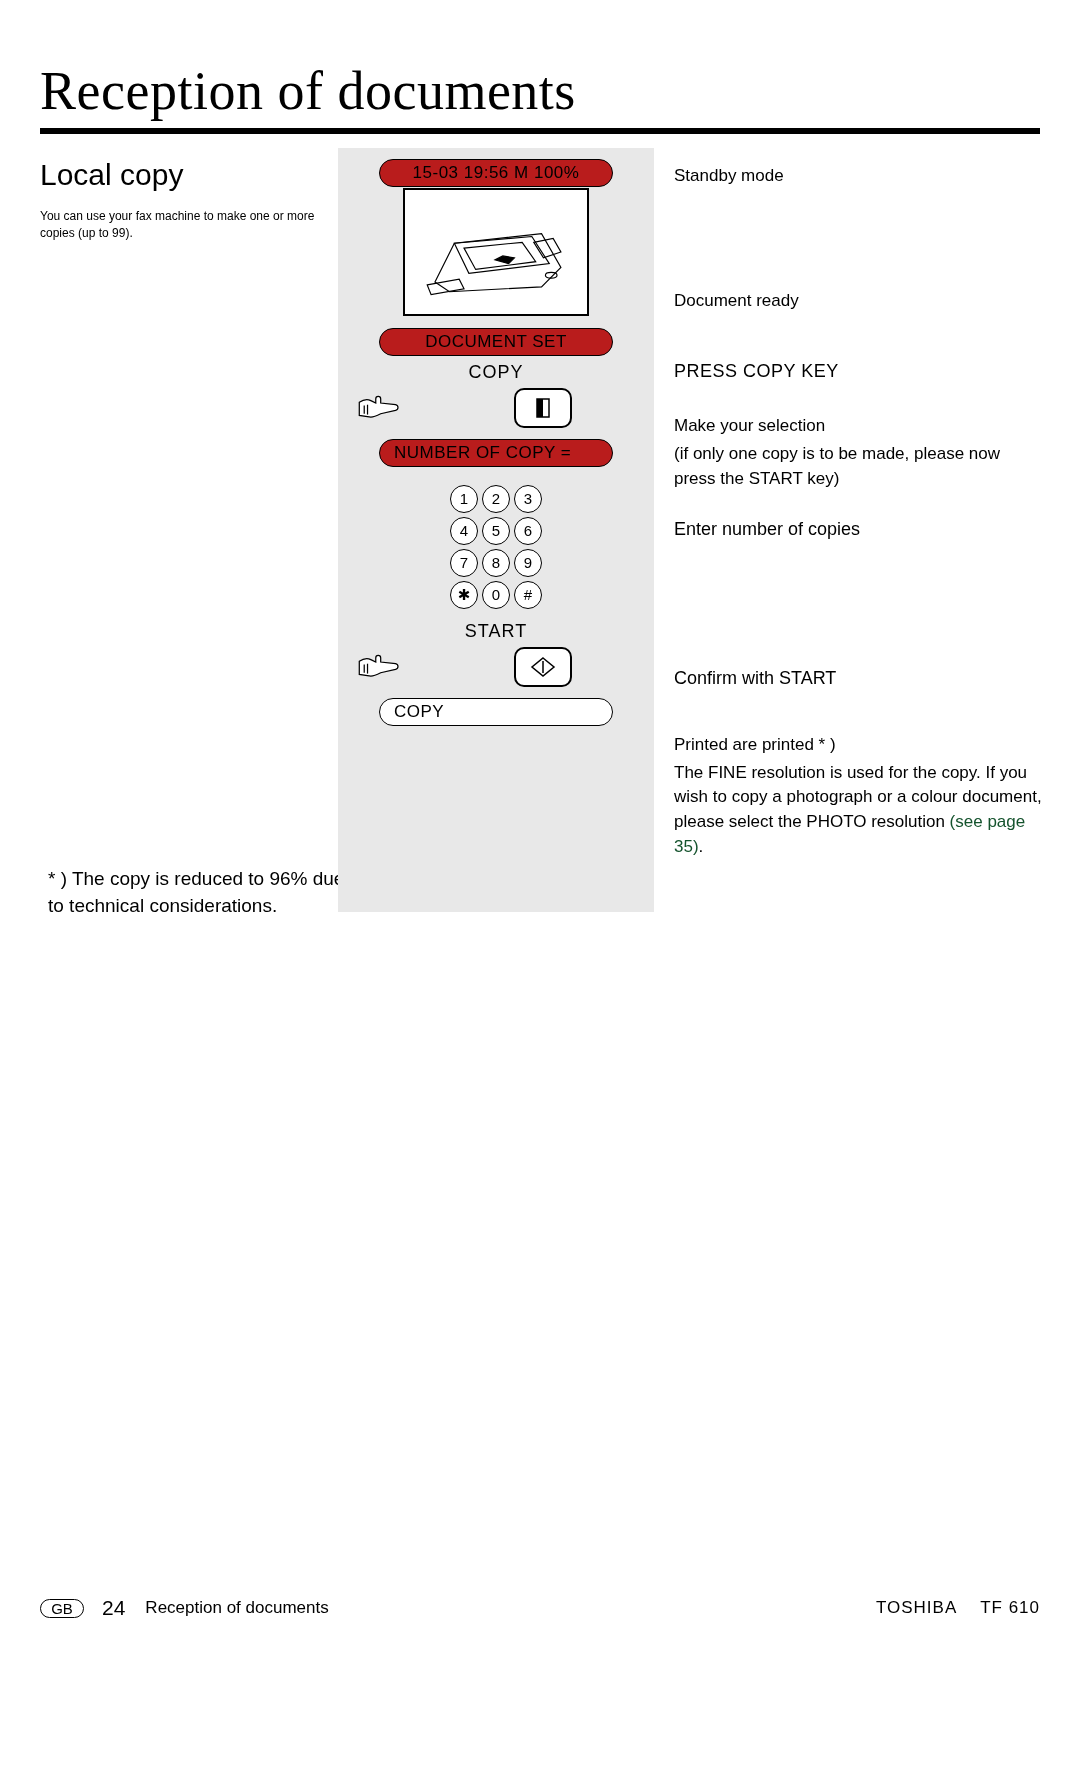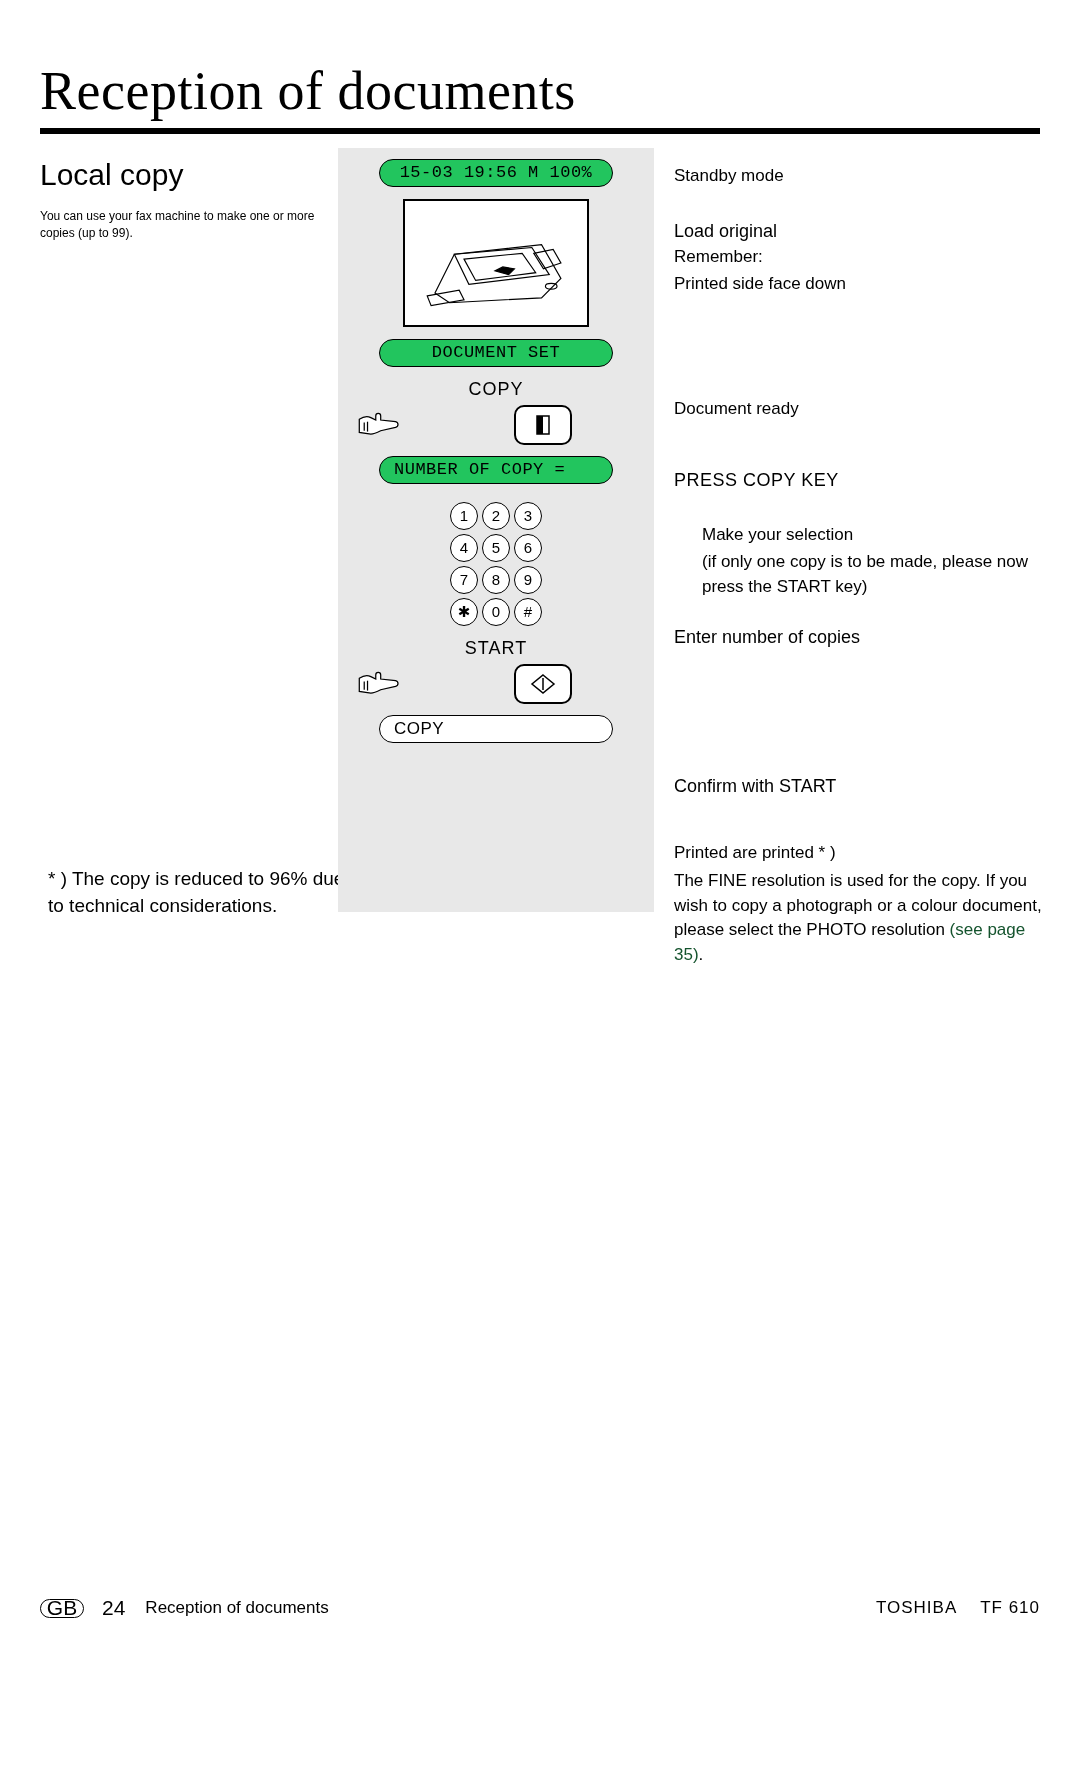--- a/index.html
+++ b/index.html
@@ -55,31 +55,30 @@
       position: absolute;
       top: 148px;
       left: 338px;
       width: 316px;
       height: 764px;
       background: #e8e8e8;
       padding-top: 11px;
     }
     .lcd {
       display: block;
-      margin: 0 auto 12px;
+      margin: 0 auto 1px;
       width: 234px;
       height: 28px;
       border: 1.5px solid #000;
       border-radius: 14px;
-      background: #22c55e;
+      background: #b91c1c;
       text-align: center;
       line-height: 26px;
       font-size: 17px;
       letter-spacing: 0.5px;
-      font-family: Liberation Mono, monospace;
     }
     .fax-box {
       display: block;
       margin: 0 auto 12px;
       width: 186px;
       height: 128px;
       border: 2px solid #000;
       background: #fff;
       position: relative;
     }
@@ -168,21 +167,21 @@
       font-size: 17px;
     }
     .gb-badge {
       width: 44px;
       height: 19px;
       border: 1.5px solid #000;
       border-radius: 14px;
       display: inline-flex;
       align-items: center;
       justify-content: center;
-      font-size: 21px;
+      font-size: 15px;
       margin-right: 18px;
     }
     .page-num { font-size: 21px; margin-right: 20px; }
     .footer-right { margin-left: auto; letter-spacing: 1px; }
     .key-center-wrap {
       width: 270px;
       display:flex;
       justify-content:center;
     }
   </style>
@@ -262,32 +261,27 @@
       </div>
     </div>
   </div>
   <div class="lcd-bottom">COPY</div>
 </div>
 
 <div class="right-col">
   <div class="rc-block" style="margin-top:6px;">
     <div class="rc-sub">Standby mode</div>
   </div>
-  <div class="rc-block" style="margin-top:32px;">
-    <div class="rc-h">Load original</div>
-    <div class="rc-sub">Remember:</div>
-    <div class="rc-sub">Printed side face down</div>
-  </div>
   <div class="rc-block" style="margin-top:100px;">
     <div class="rc-sub">Document ready</div>
   </div>
   <div class="rc-block" style="margin-top:48px;">
     <div class="rc-h" style="letter-spacing:0.5px;">PRESS COPY KEY</div>
   </div>
-  <div class="rc-block" style="margin-top:32px;margin-left:28px;">
+  <div class="rc-block" style="margin-top:32px;">
     <div class="rc-sub">Make your selection</div>
     <div class="rc-sub">(if only one copy is to be made, please now press the START key)</div>
   </div>
   <div class="rc-block" style="margin-top:28px;">
     <div class="rc-h">Enter number of copies</div>
   </div>
   <div class="rc-block" style="margin-top:128px;">
     <div class="rc-h">Confirm with START</div>
   </div>
   <div class="rc-block" style="margin-top:44px;">

